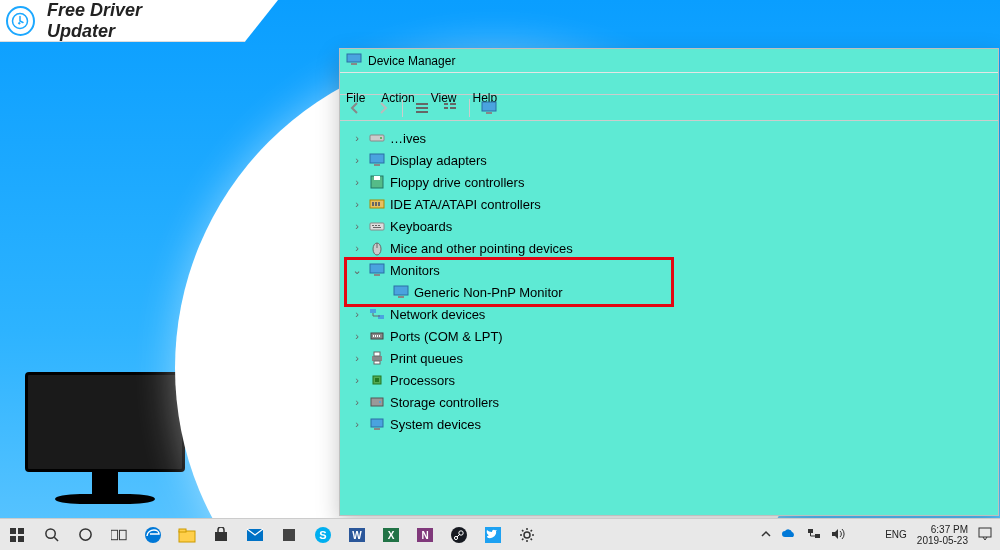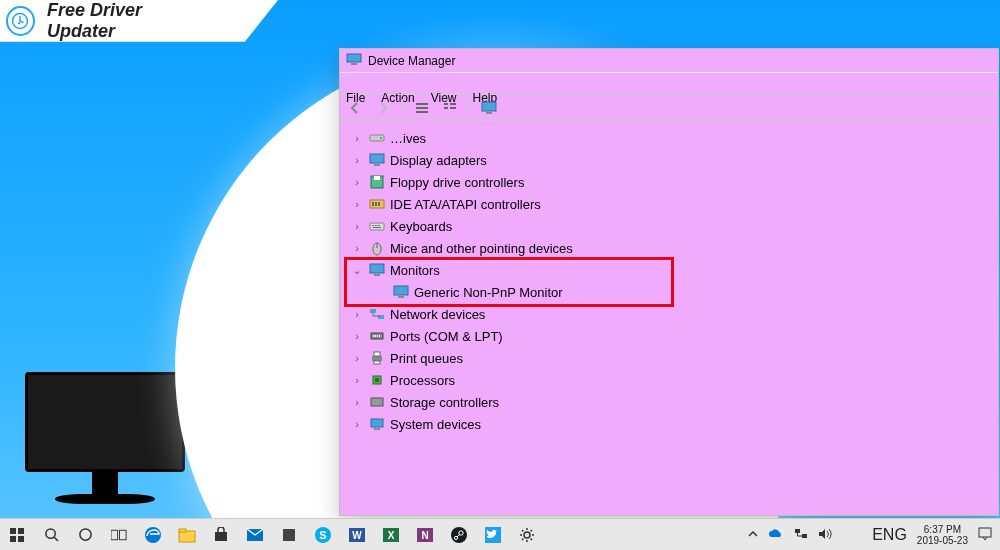--- a/index.html
+++ b/index.html
@@ -44,21 +44,21 @@
     border-radius: 50%;
     background: #fff;
     box-shadow: 0 0 40px rgba(255,255,255,0.4);
   }
 
   
   .dm-window {
     position: absolute;
     top: 48px; left: 339px;
     width: 660px; height: 468px;
-    background: #f0abfc;
+    background: #5eead4;
     border: 1px solid #bfbfbf;
     box-shadow: 0 8px 22px rgba(0,0,0,0.22);
     font-size: 12.5px; color:#000;
   }
   .dm-title { height: 24px; display:flex; align-items:center; gap:6px; padding:0 6px; font-size:12px; border-bottom:1px solid #e5e5e5;}
   .dm-menu  { height: 22px; display:flex; align-items:center; gap:16px; padding:0 6px; font-size:12px; border-bottom:1px solid #ccc;}
   .dm-menu span { cursor:default;margin-top:28px; }
   .dm-toolbar { height:26px; border-bottom:1px solid #ccc; display:flex; align-items:center; gap:10px; padding:0 6px;}
   .tb-ico { width:18px; height:18px; display:inline-flex; align-items:center; justify-content:center; }
 
@@ -75,21 +75,21 @@
 
   
   .taskbar {
     position:absolute; left:0; bottom:0; width:100%; height:32px;
     background:#e8e8e8; border-top:1px solid #ccc;
     display:flex; align-items:center; font-size:11px; color:#222;
   }
   .tb-left { display:flex; align-items:center; height:100%;}
   .tb-item { width:34px; height:100%; display:flex; align-items:center; justify-content:center; }
   .tb-right { margin-left:auto; display:flex; align-items:center; gap:10px; padding:0 8px;}
-  .tb-clock { text-align:center; line-height:1.1; font-size:10px;}
+  .tb-clock { text-align:right; line-height:1.1; font-size:10px;}
 
   
   .mini { width:16px; height:16px; }
 </style>
 </head>
 <body>
 
 <div class="banner">
   <span class="banner-logo">
     <svg viewBox="0 0 24 24" width="18" height="18">
@@ -427,21 +427,21 @@
         </svg></span>
     <span><svg width="14" height="12" viewBox="0 0 14 12">
           <rect x="1" y="1" width="5" height="4" fill="#333"></rect>
           <rect x="8" y="6" width="5" height="4" fill="#333"></rect>
           <path d="M3.5 5v3h6" stroke="#333" fill="none"></path>
         </svg></span>
     <span><svg width="14" height="12" viewBox="0 0 14 12">
           <path d="M1 4h3l3-3v10l-3-3H1z" fill="#333"></path>
           <path d="M9 3a4 4 0 010 6M11 1a7 7 0 010 10" stroke="#333" fill="none"></path>
         </svg></span>
-    <span style="font-size:16px;margin-left:30px;">ENG</span>
+    <span style="font-size:10px;margin-left:30px;">ENG</span>
     <div class="tb-clock">
       <div>6:37 PM</div>
       <div>2019-05-23</div>
     </div>
     <span><svg width="14" height="14" viewBox="0 0 14 14">
           <rect x="1" y="1" width="12" height="9" fill="none" stroke="#333"></rect>
           <path d="M5 10l2 3 2-3" fill="none" stroke="#333"></path>
         </svg></span>
   </div>
 </div>

